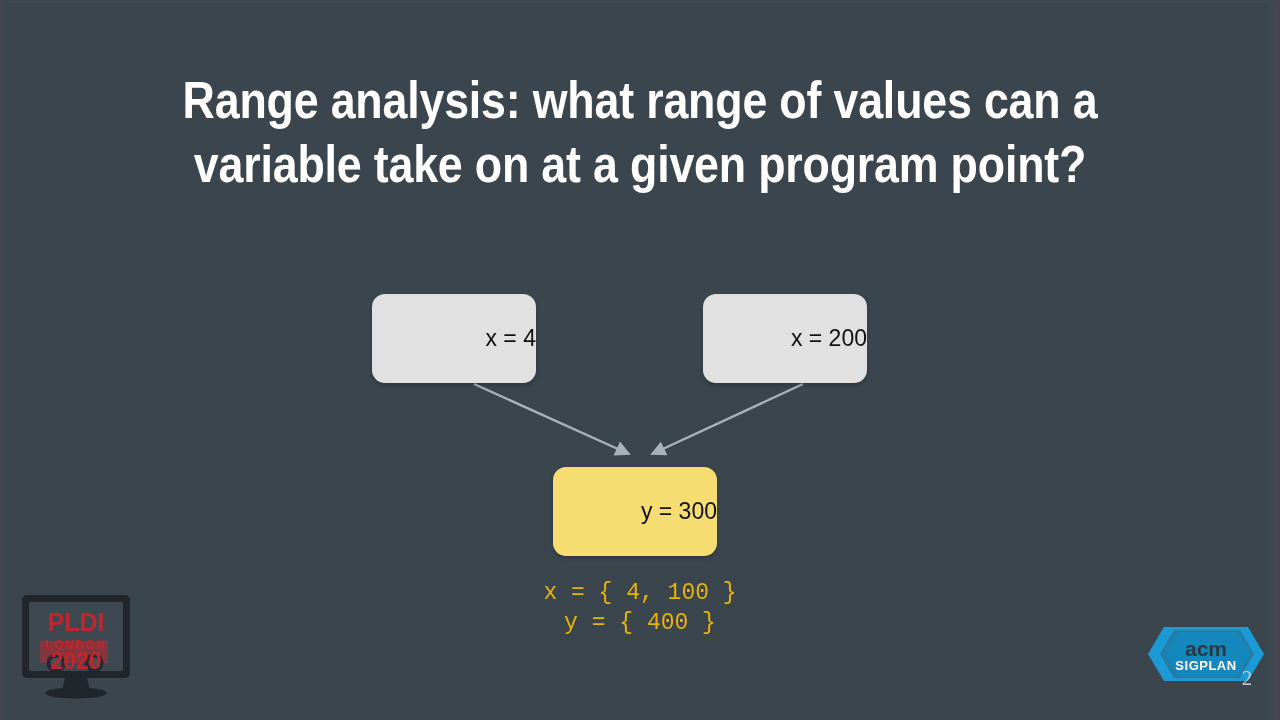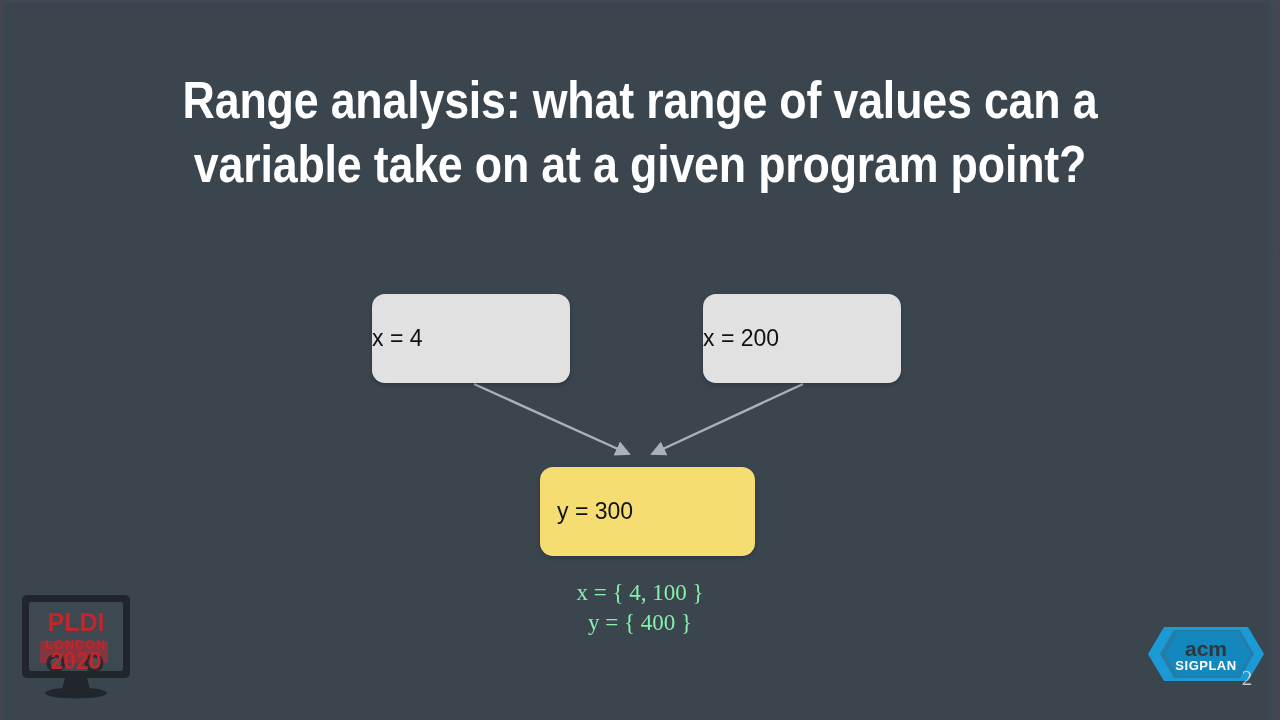--- a/index.html
+++ b/index.html
@@ -59,56 +59,56 @@
     line-height: 64px;
     letter-spacing: -0.2px;
     transform: scaleX(0.86);
     transform-origin: 50% 0;
     white-space: pre-wrap;
   }
 
   
   .node {
     position: absolute;
-    width: 198px;
+    width: 164px;
     height: 89px;
     border-radius: 13px;
     display: flex;
     align-items: center;
-    justify-content: flex-start;
+    justify-content: flex-end;
     color: #111111;
     font-family: "Liberation Sans", sans-serif;
     font-size: 23px;
     font-weight: 400;
     box-shadow: 0 2px 4px rgba(0,0,0,.22);
   }
   .node.gray   { background: #e2e1e1; }
   .node.yellow { background: #f5dd72; }
 
   #node-x4   { left: 372px; top: 294px; }
   #node-x100 { left: 703px; top: 294px; }
-  #node-y300 { left: 540px; top: 467px; padding-left: 17px; }
+  #node-y300 { left: 553px; top: 467px; }
 
   
   #arrows {
     position: absolute;
     left: 0; top: 0;
     width: 1280px; height: 720px;
     pointer-events: none;
   }
 
   
   #facts {
     position: absolute;
     left: 440px;
     top: 578px;
     width: 400px;
     text-align: center;
-    color: #86efac;
-    font-family: Liberation Serif, serif;
+    color: #eab308;
+    font-family: Liberation Mono, monospace;
     font-size: 23px;
     line-height: 30px;
   }
   #facts div { white-space: pre; }
 
   
   #pldi-logo {
     position: absolute;
     left: 20px;
     top: 589px;

